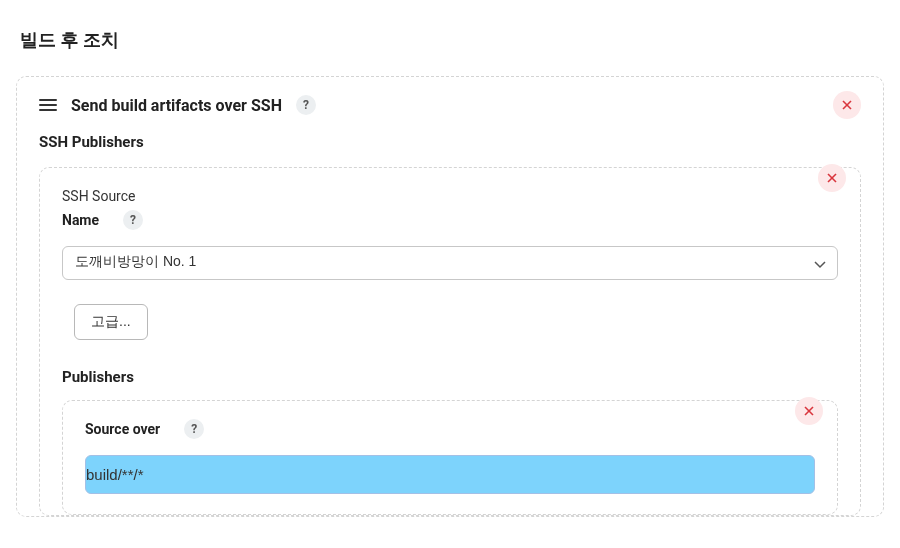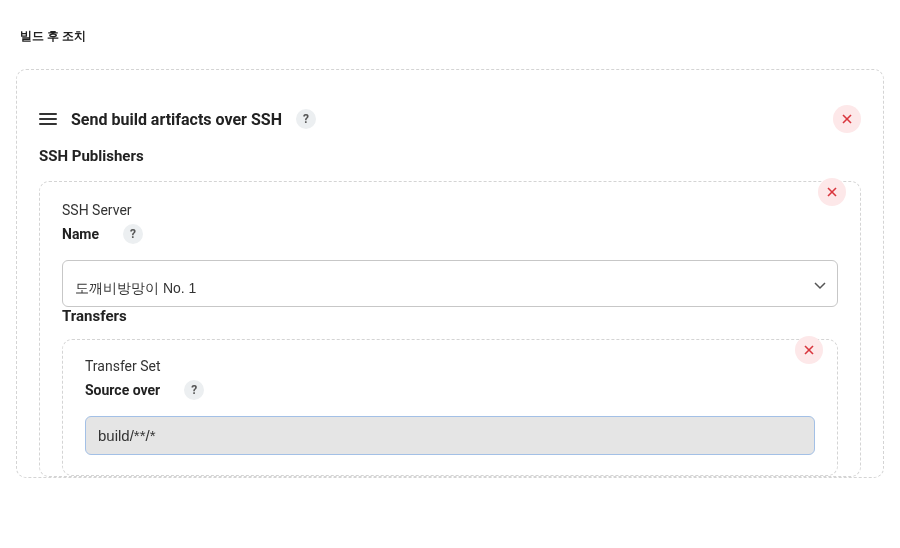--- a/index.html
+++ b/index.html
@@ -4,39 +4,38 @@
   <style>
     * { box-sizing: border-box; margin: 0; padding: 0; }
     body {
       font-family: -apple-system, BlinkMacSystemFont, "Segoe UI", Roboto, Helvetica, Arial, sans-serif;
       background: #fff;
       color: #222;
       padding: 28px 16px 0 16px;
       width: 900px;
     }
     .page-title {
-      font-size: 12px;
+      font-size: 18px;
       font-weight: 700;
       margin-bottom: 24px;
       padding-left: 4px;
     }
     .dashed-box {
       border: 1.5px dashed #d4d4d4;
       border-radius: 10px;
     }
     .outer {
       padding: 18px 22px 0 22px;
     }
     .section-header {
       display: flex;
       align-items: center;
       gap: 14px;
       margin-bottom: 18px;
       position: relative;
-      margin-top: 21px;
     }
     .hamburger {
       display: flex;
       flex-direction: column;
       justify-content: center;
       gap: 3px;
       width: 18px;
       cursor: grab;
     }
     .hamburger span {
@@ -112,21 +111,21 @@
       position: relative;
       width: 100%;
     }
     select.form-select {
       width: 100%;
       appearance: none;
       -webkit-appearance: none;
       background: #fff;
       border: 1px solid #c7c7c7;
       border-radius: 6px;
-      padding: 19px 34px 10px 12px;
+      padding: 6px 34px 10px 12px;
       font-size: 14px;
       color: #333;
       cursor: pointer;
     }
     .select-caret {
       position: absolute;
       right: 12px;
       top: 50%;
       transform: translateY(-50%);
       pointer-events: none;
@@ -149,24 +148,24 @@
       font-size: 15px;
       font-weight: 700;
       margin-bottom: 14px;
     }
     .transfer-inner {
       padding: 18px 22px 20px 22px;
       position: relative;
     }
     input.text-input {
       width: 100%;
-      background: #e5e5e5;
+      background: #7dd3fc;
       border: 1.5px solid #a3c0e6;
       border-radius: 6px;
-      padding: 10px 12px;
+      padding: 10px 0;
       font-size: 15px;
       color: #333;
       outline: none;
     }
   </style>
 </head>
 <body>
 
 <h2 class="page-title">빌드 후 조치</h2>
 
@@ -191,49 +190,49 @@
   <div class="subsection-label">SSH Publishers</div>
 
   <div class="dashed-box inner">
     <div class="close-btn close-inner">
       <svg width="12" height="12" viewBox="0 0 12 12">
         <line x1="2" y1="2" x2="10" y2="10" stroke="#d9363e" stroke-width="1.6"></line>
         <line x1="10" y1="2" x2="2" y2="10" stroke="#d9363e" stroke-width="1.6"></line>
       </svg>
     </div>
 
-    <div class="field-group-title">SSH Server</div>
+    <div class="field-group-title">SSH Source</div>
     <div class="field-label-row">
       <span class="field-label">Name</span>
       <span class="help-icon">?</span>
     </div>
 
     <div class="select-wrap">
       <select class="form-select">
         <option>도깨비방망이 No. 1</option>
       </select>
       <span class="select-caret">
         <svg width="12" height="8" viewBox="0 0 12 8">
             <path d="M1 1.5 L6 6.5 L11 1.5" fill="none" stroke="#555" stroke-width="1.5"></path>
           </svg>
       </span>
     </div>
 
-
-    <div class="transfers-label">Transfers</div>
+    <button class="btn-advanced">고급...</button>
+
+    <div class="transfers-label">Publishers</div>
 
     <div class="dashed-box transfer-inner">
       <div class="close-btn close-inner">
         <svg width="12" height="12" viewBox="0 0 12 12">
           <line x1="2" y1="2" x2="10" y2="10" stroke="#d9363e" stroke-width="1.6"></line>
           <line x1="10" y1="2" x2="2" y2="10" stroke="#d9363e" stroke-width="1.6"></line>
         </svg>
       </div>
 
-      <div class="field-group-title">Transfer Set</div>
       <div class="field-label-row">
         <span class="field-label">Source over</span>
         <span class="help-icon">?</span>
       </div>
 
       <input type="text" class="text-input" value="build/**/*" style="">
     </div>
 
   </div>
 

